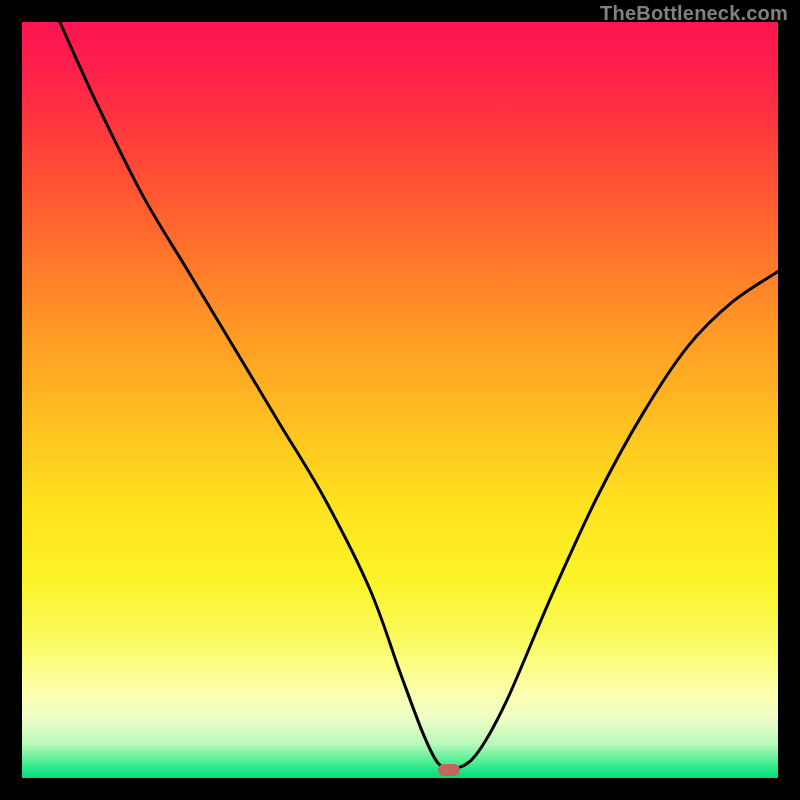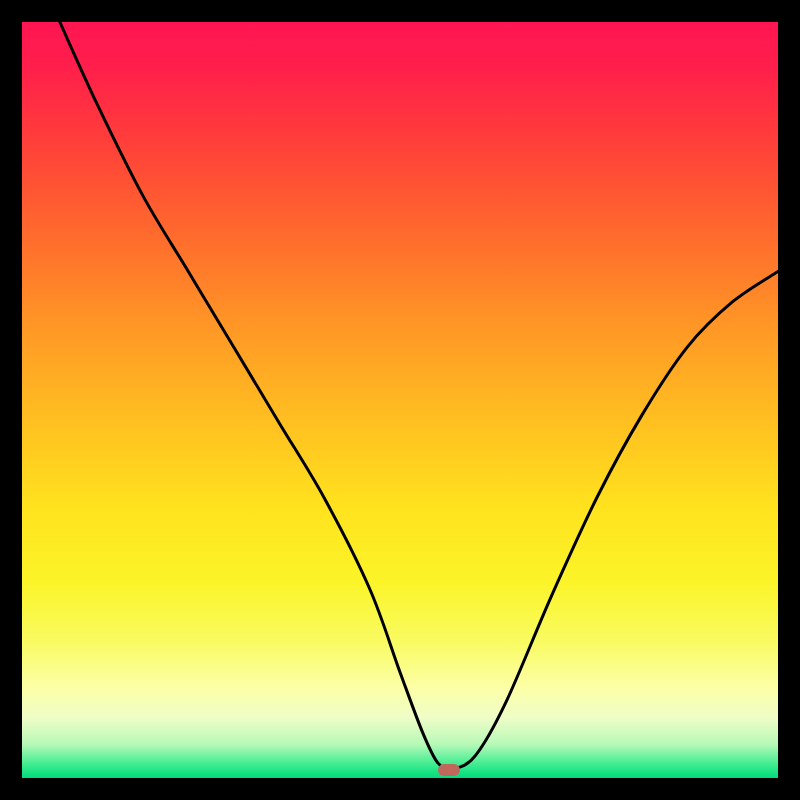--- a/index.html
+++ b/index.html
@@ -74,20 +74,21 @@
     border-radius: 6px;
     background: #c1685c;
     transform: translate(-50%, -50%);
     z-index: 5;
   }
 </style>
 </head>
 <body>
 
 <div class="frame">
+  <div class="watermark">TheBottleneck.com</div>
   <div class="plot-area">
     <div class="gradient-bg"></div>
     <svg class="curve" viewBox="0 0 756 756" preserveAspectRatio="none">
       <path fill="none" stroke="#000000" stroke-width="3" stroke-linecap="round" stroke-linejoin="round" d="M 37.800000000000004 0 C 44.10000000000001 13.859999999999994, 61.74000000000001 54.179999999999964, 75.60000000000001 83.15999999999997 C 89.46000000000001 112.13999999999997, 105.84 146.16, 120.96000000000001 173.88 C 136.08 201.6, 151.2 224.27999999999994, 166.32 249.47999999999996 C 181.44 274.67999999999995, 196.56 299.88000000000005, 211.68 325.08000000000004 C 226.8 350.28000000000003, 241.92000000000002 375.48, 257.04 400.68 C 272.16 425.88, 287.28000000000003 448.56000000000006, 302.40000000000003 476.28000000000003 C 317.52000000000004 504, 335.15999999999997 538.02, 347.76 567 C 360.36 595.98, 369.18 626.22, 378 650.16 C 386.82 674.0999999999999, 394.38 695.52, 400.68 710.64 C 406.98 725.76, 410.76 734.832, 415.8 740.88 C 420.84000000000003 746.928, 424.61999999999995 748.188, 430.91999999999996 746.928 C 437.21999999999997 745.668, 444.78 744.408, 453.59999999999997 733.32 C 462.41999999999996 722.2320000000001, 471.24 706.86, 483.84000000000003 680.4 C 496.44000000000005 653.9399999999999, 514.0799999999999 608.5799999999999, 529.1999999999999 574.56 C 544.3199999999999 540.54, 559.44 506.52000000000004, 574.5600000000001 476.28000000000003 C 589.6800000000001 446.04, 604.8 418.32, 619.92 393.12 C 635.04 367.92, 650.16 343.98, 665.28 325.08000000000004 C 680.4 306.18000000000006, 695.52 292.32, 710.64 279.71999999999997 C 725.76 267.11999999999995, 748.44 254.51999999999995, 756 249.47999999999996"></path>
     </svg>
     <div class="marker" style="left: 427.14px; top: 748.44px; background: rgb(193, 104, 92);"></div>
   </div>
 </div>
 
 </body></html>

